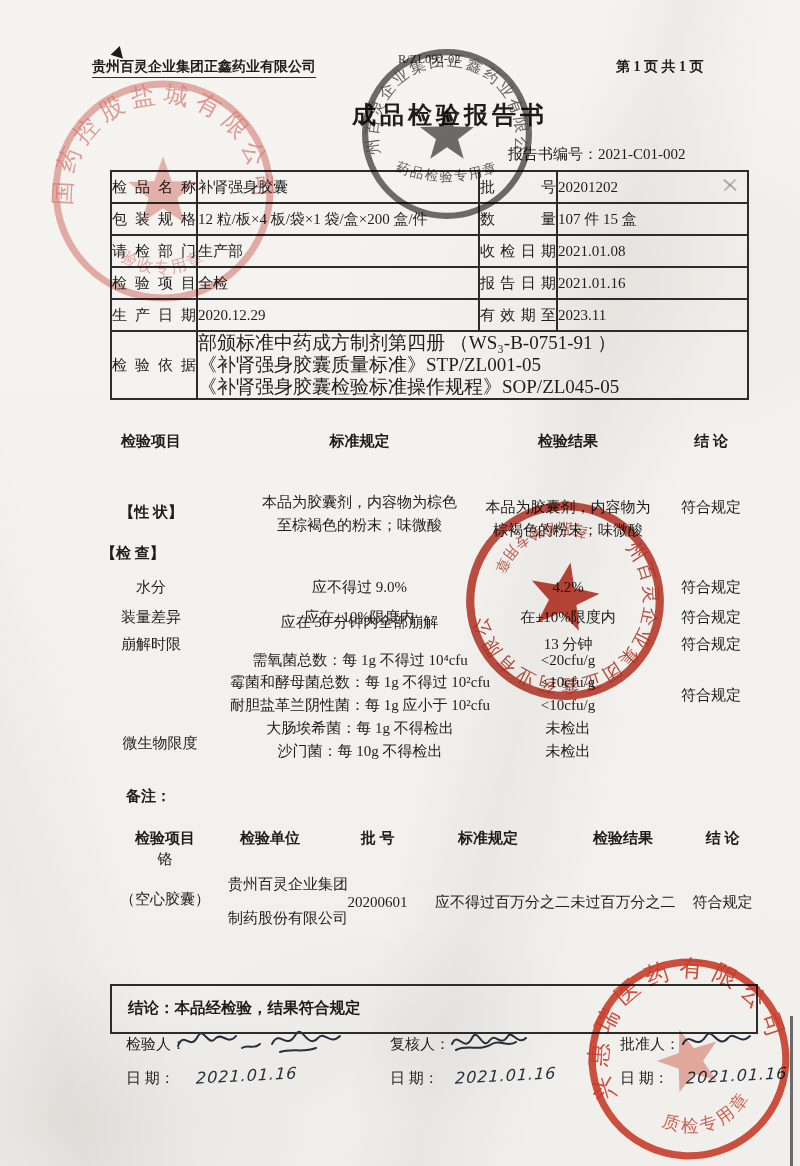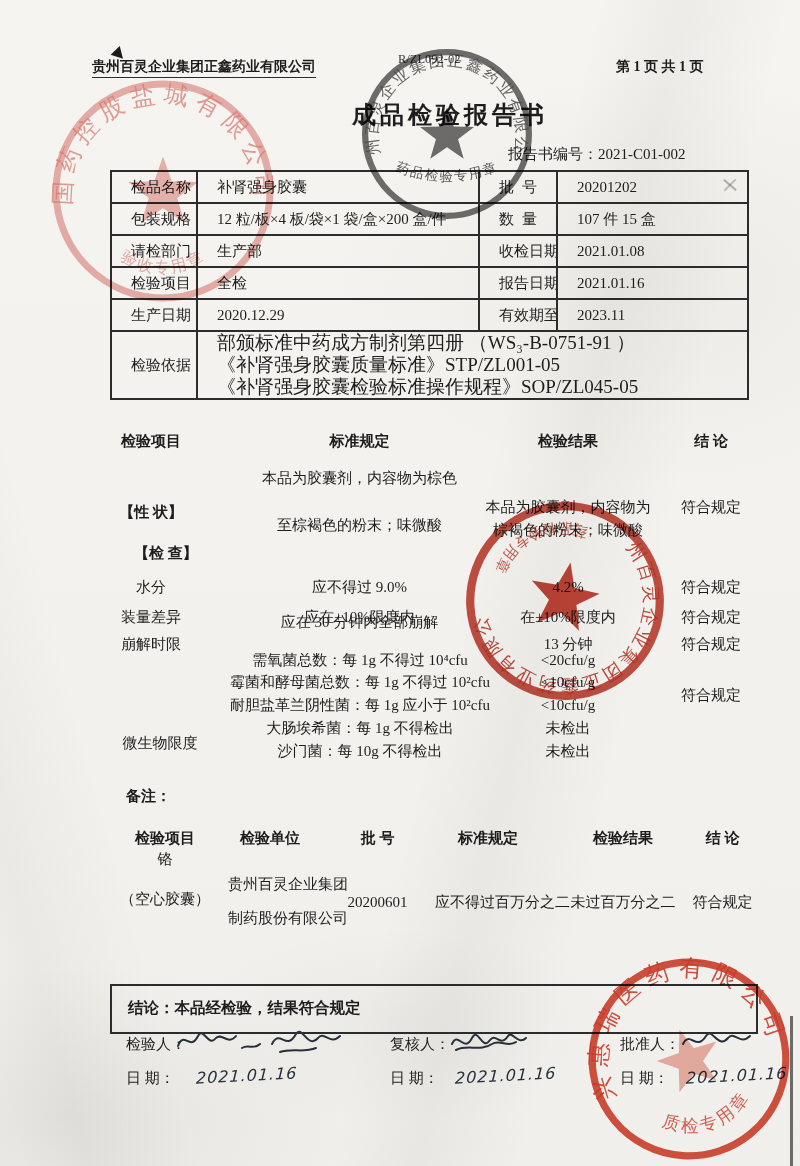--- a/index.html
+++ b/index.html
@@ -13,21 +13,21 @@
       radial-gradient(ellipse 300px 140px at 50% 88%, rgba(110,105,95,0.05), transparent 70%),
       linear-gradient(#f5f4f0,#f0efeb);
     font-family:"Liberation Serif","DejaVu Serif",serif;
     color:#1d1d1d;
   }
   .abs{position:absolute;}
   .c{text-align:center;}
   .t15{font-size:15px;line-height:20px;}
   .hdr{font-size:14px;font-weight:bold;}
   table.info{border-collapse:collapse;table-layout:fixed;}
-  table.info td{border:2px solid #2c2c2c;font-size:15px;padding:0 19px;overflow:hidden;white-space:nowrap;}
+  table.info td{border:2px solid #2c2c2c;font-size:15px;padding:0 0;overflow:hidden;white-space:nowrap;}
   td.jlab{text-align:justify;text-align-last:justify;}
   .basis div{line-height:22px;font-size:19px;}
   .stamp{position:absolute;mix-blend-mode:multiply;pointer-events:none;}
   .hand{font-family:"DejaVu Sans",sans-serif;font-style:italic;color:#26303a;
         transform:rotate(-3deg) skewX(-6deg);letter-spacing:1px;font-size:16px;}
   .sig path{fill:none;stroke:#26303a;stroke-width:2;stroke-linecap:round;}
   .boxline{border:2px solid #2c2c2c;}
 </style>
 </head>
 <body>
@@ -89,27 +89,27 @@
     </tr>
   </tbody>
     </table>
 
   <div class="abs c t15" style="left:95px;top:431px;width:112px;font-weight:bold;">检验项目</div>
   <div class="abs c t15" style="left:212px;top:431px;width:295px;font-weight:bold;">标准规定</div>
   <div class="abs c t15" style="left:480px;top:431px;width:176px;font-weight:bold;">检验结果</div>
   <div class="abs c t15" style="left:663px;top:431px;width:96px;font-weight:bold;">结  论</div>
 
   <div class="abs c t15" style="left:95px;top:502px;width:112px;font-weight:bold;">【性 状】</div>
-  <div class="abs c t15" style="left:212px;top:468px;width:295px;">本品为胶囊剂，内容物为棕色</div>
+  <div class="abs c t15" style="left:212px;top:492px;width:295px;">本品为胶囊剂，内容物为棕色</div>
   <div class="abs c t15" style="left:212px;top:515px;width:295px;">至棕褐色的粉末；味微酸</div>
   <div class="abs c t15" style="left:480px;top:497px;width:176px;">本品为胶囊剂，内容物为</div>
   <div class="abs c t15" style="left:480px;top:520px;width:176px;">棕褐色的粉末；味微酸</div>
   <div class="abs c t15" style="left:663px;top:497px;width:96px;">符合规定</div>
 
-  <div class="abs t15" style="left:101px;top:543px;font-weight:bold;margin-left:33px;">【检 查】</div>
+  <div class="abs t15" style="left:101px;top:543px;font-weight:bold;">【检 查】</div>
 
   <div class="abs c t15" style="left:95px;top:577px;width:112px;">水分</div>
   <div class="abs c t15" style="left:212px;top:577px;width:295px;">应不得过 9.0%</div>
   <div class="abs c t15" style="left:480px;top:577px;width:176px;">4.2%</div>
   <div class="abs c t15" style="left:663px;top:577px;width:96px;">符合规定</div>
 
   <div class="abs c t15" style="left:95px;top:607px;width:112px;">装量差异</div>
   <div class="abs c t15" style="left:212px;top:607px;width:295px;">应在±10%限度内</div>
   <div class="abs c t15" style="left:480px;top:607px;width:176px;">在±10%限度内</div>
   <div class="abs c t15" style="left:663px;top:607px;width:96px;">符合规定</div>

